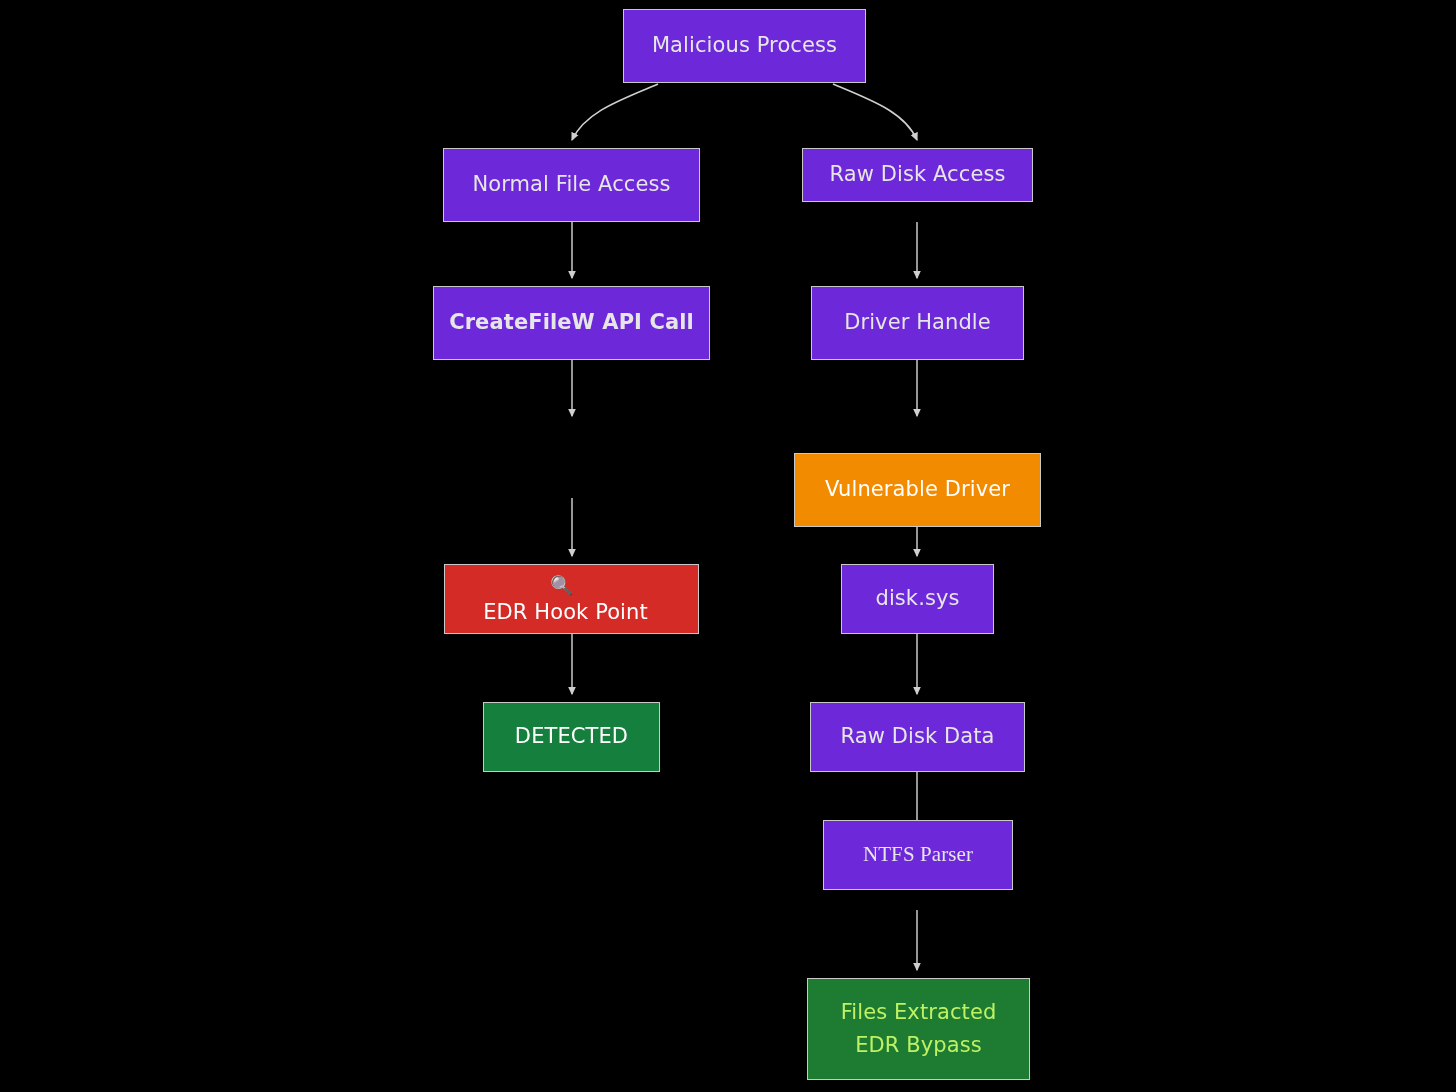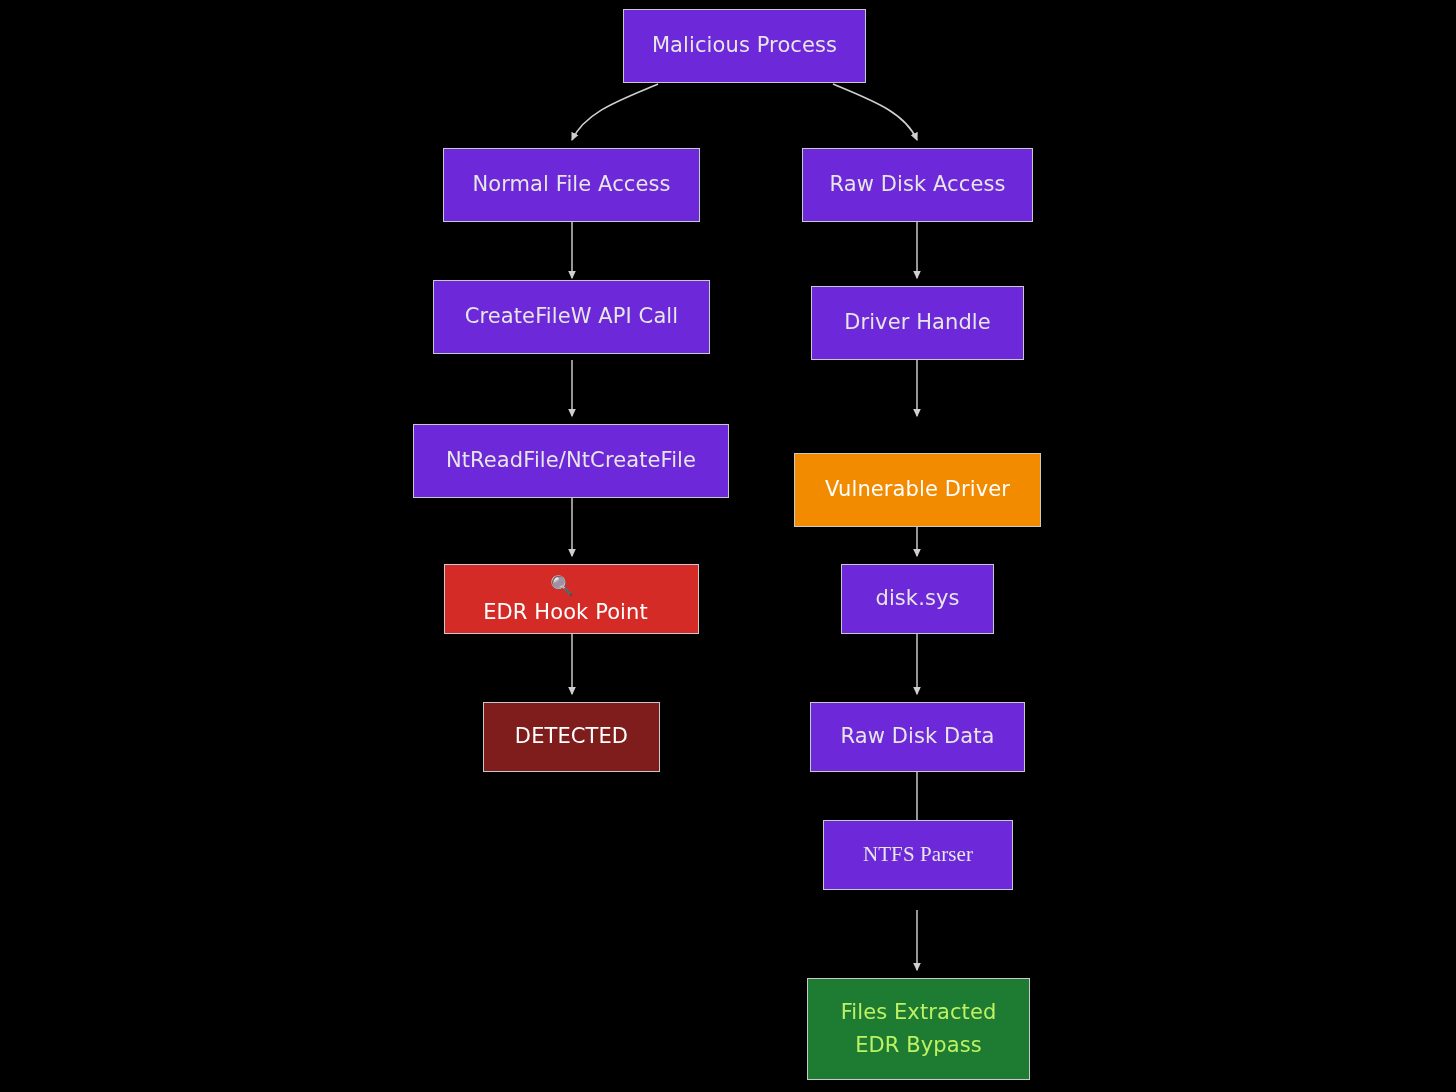--- a/index.html
+++ b/index.html
@@ -49,21 +49,21 @@
   .node.orange {
     background: #f28b00;
     color: #ffffff;
     margin-top: 29px;
   }
   .node.red-bright {
     background: #d52b27;
     color: #ffffff;
   }
   .node.red-dark {
-    background: #7f1d1d;
+    background: #15803d;
     color: #ffffff;
   }
   .node.green {
     background: #1e7b32;
     color: #bef264;
   }
   .node .label {
     display: block;
     padding: 0 6px;
   }
@@ -116,35 +116,32 @@
   </svg>
 
   <div class="node default" style="left:623px; top:9px; width:243px; height:74px;">
     <span class="label">Malicious Process</span>
   </div>
 
   <div class="node default" style="left:443px; top:148px; width:257px; height:74px;">
     <span class="label">Normal File Access</span>
   </div>
 
-  <div class="node default" style="left:802px; top:148px; width:231px; height:74px;align-items:center;">
+  <div class="node default" style="left:802px; top:148px; width:231px; height:54px;align-items:center;">
     <span class="label">Raw Disk Access</span>
   </div>
 
-  <div class="node default" style="left:433px; top:280px; width:277px; height:74px;">
+  <div class="node default" style="left:433px; top:286px; width:277px; height:74px;font-weight:bold;">
     <span class="label">CreateFileW API Call</span>
   </div>
 
   <div class="node default" style="left:811px; top:286px; width:213px; height:74px;">
     <span class="label">Driver Handle</span>
   </div>
 
-  <div class="node default" style="left:413px; top:424px; width:316px; height:74px;">
-    <span class="label">NtReadFile/NtCreateFile</span>
-  </div>
 
   <div class="node orange" style="left:794px; top:424px; width:247px; height:74px;">
     <span class="label">Vulnerable Driver</span>
   </div>
 
   <div class="node red-bright clipped" style="left:444px; top:564px; width:255px; height:70px;">
     <span class="inner"><span class="emoji">🔍</span><span class="label">EDR Hook Point</span></span>
   </div>
 
   <div class="node default" style="left:841px; top:564px; width:153px; height:70px;">

